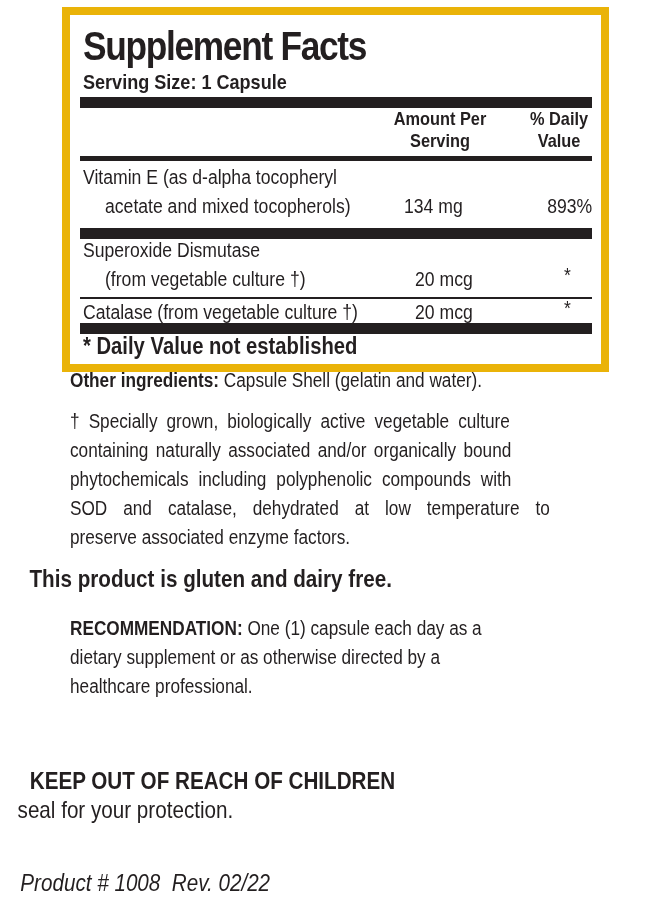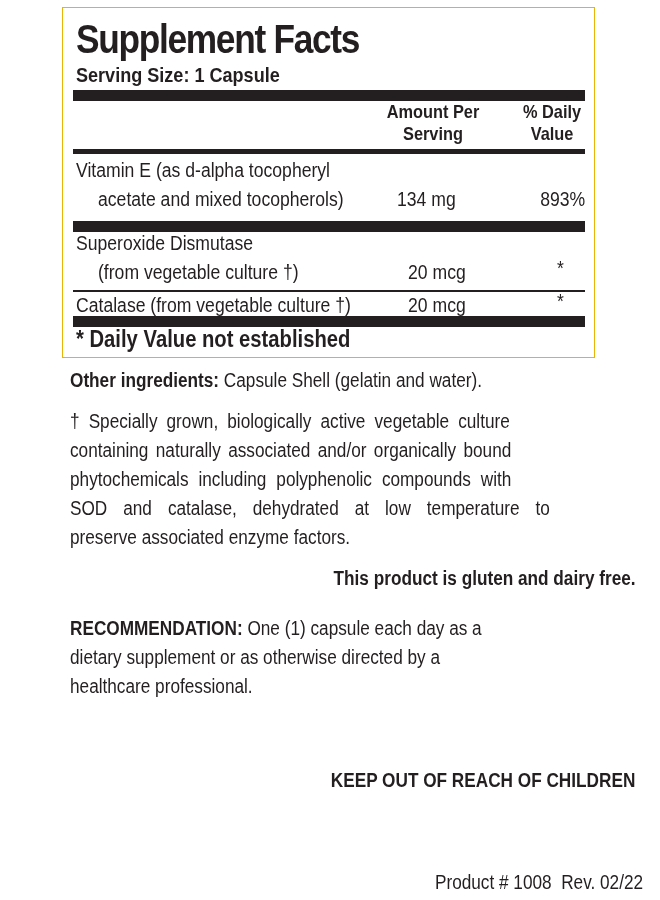--- a/index.html
+++ b/index.html
@@ -2,21 +2,21 @@
 <html><head>
 <meta charset="utf-8">
 <style>
   html, body { margin: 0; padding: 0; background: #ffffff; }
   body {
     width: 660px; height: 900px; position: relative; overflow: hidden;
     font-family: "Liberation Sans", sans-serif; color: #231f20;
   }
   .facts-box {
     position: absolute; left: 62px; top: 7px; width: 531px; height: 349px;
-    border: 1px solid #eab308; box-sizing: content-box;
+    border: 8px solid #eab308; box-sizing: content-box;
   }
   .title {
     position: absolute; left: 13px; top: 8px; font-size: 41px; font-weight: bold;
     letter-spacing: -1.5px; transform: scaleX(0.86); transform-origin: left top; white-space: nowrap;
   }
   .serving {
     position: absolute; left: 13px; top: 55px; font-size: 21px; font-weight: bold;
     transform: scaleX(0.86); transform-origin: left top; white-space: nowrap;
   }
   .bar { position: absolute; left: 10px; width: 512px; background: #231f20; }
@@ -30,21 +30,21 @@
   .footnote {
     position: absolute; left: 13px; top: 318px; font-size: 23px; font-weight: bold;
     transform: scaleX(0.88); transform-origin: left top; white-space: nowrap;
   }
   .text {
     position: absolute; left: 70px; width: 600px; font-size: 20px; line-height: 29px;
     transform: scaleX(0.86); transform-origin: left top;
   }
   .bold { font-weight: bold; }
   .center {
-    position: absolute; left: 0; width: 660px; text-align: right; font-size: 20px; line-height: 29px;
+    position: absolute; left: 0; width: 660px; text-align: left; font-size: 24px; line-height: 29px;
   }
   .center span.inner { display: inline-block; transform: scaleX(0.86); white-space: nowrap; }
   .line { display: block; white-space: nowrap; }
 </style>
 </head>
 <body>
 
 <div class="facts-box">
   <div class="title">Supplement Facts</div>
   <div class="serving">Serving Size: 1 Capsule</div>
@@ -108,17 +108,18 @@
 </div>
 
 <div class="text" style="top:614px;">
   <span class="line"><span class="bold">RECOMMENDATION:</span><span> One (1) capsule each day as a</span></span>
   <span class="line">dietary supplement or as otherwise directed by a</span>
   <span class="line">healthcare professional.</span>
 </div>
 
 <div class="center" style="top:766px;">
   <span class="line"><span class="inner bold">KEEP OUT OF REACH OF CHILDREN</span></span>
+  <span class="line"><span class="inner">seal for your protection.</span></span>
 </div>
 
-<div class="center" style="top:868px;">
+<div class="center" style="top:868px;font-style:italic;">
   <span class="inner" style="white-space:pre;">Product # 1008  Rev. 02/22</span>
 </div>
 
 </body></html>

